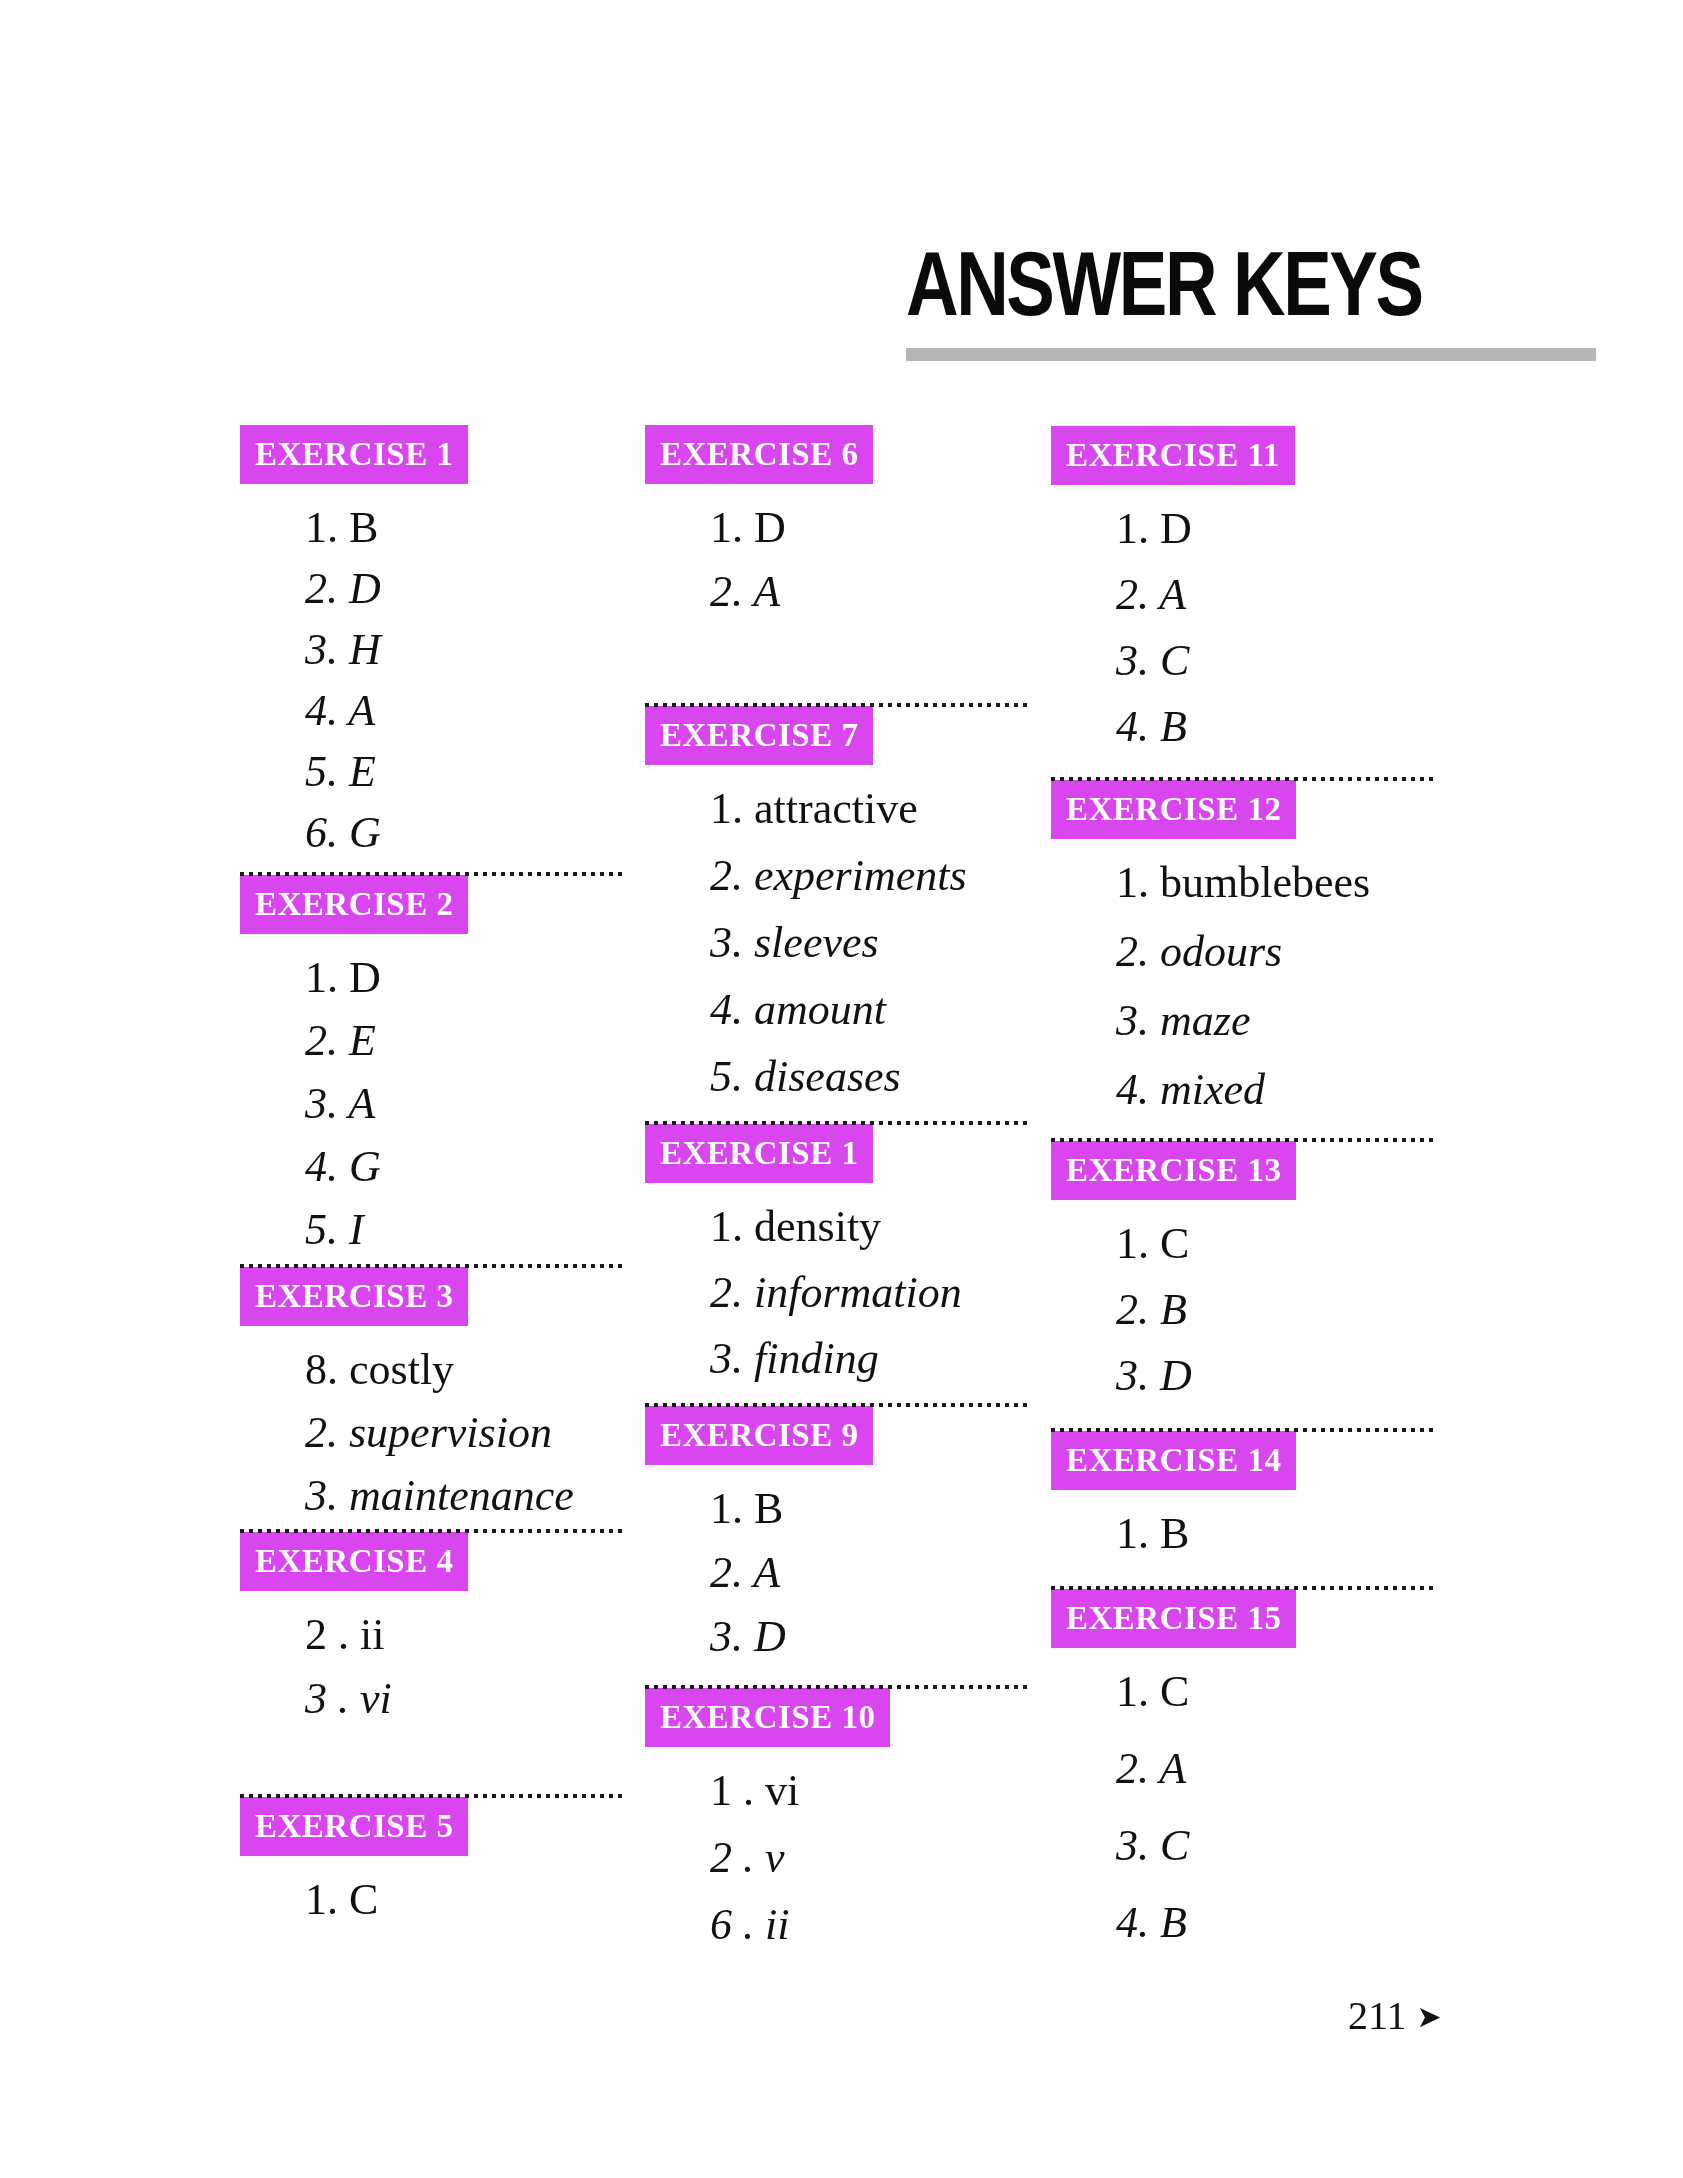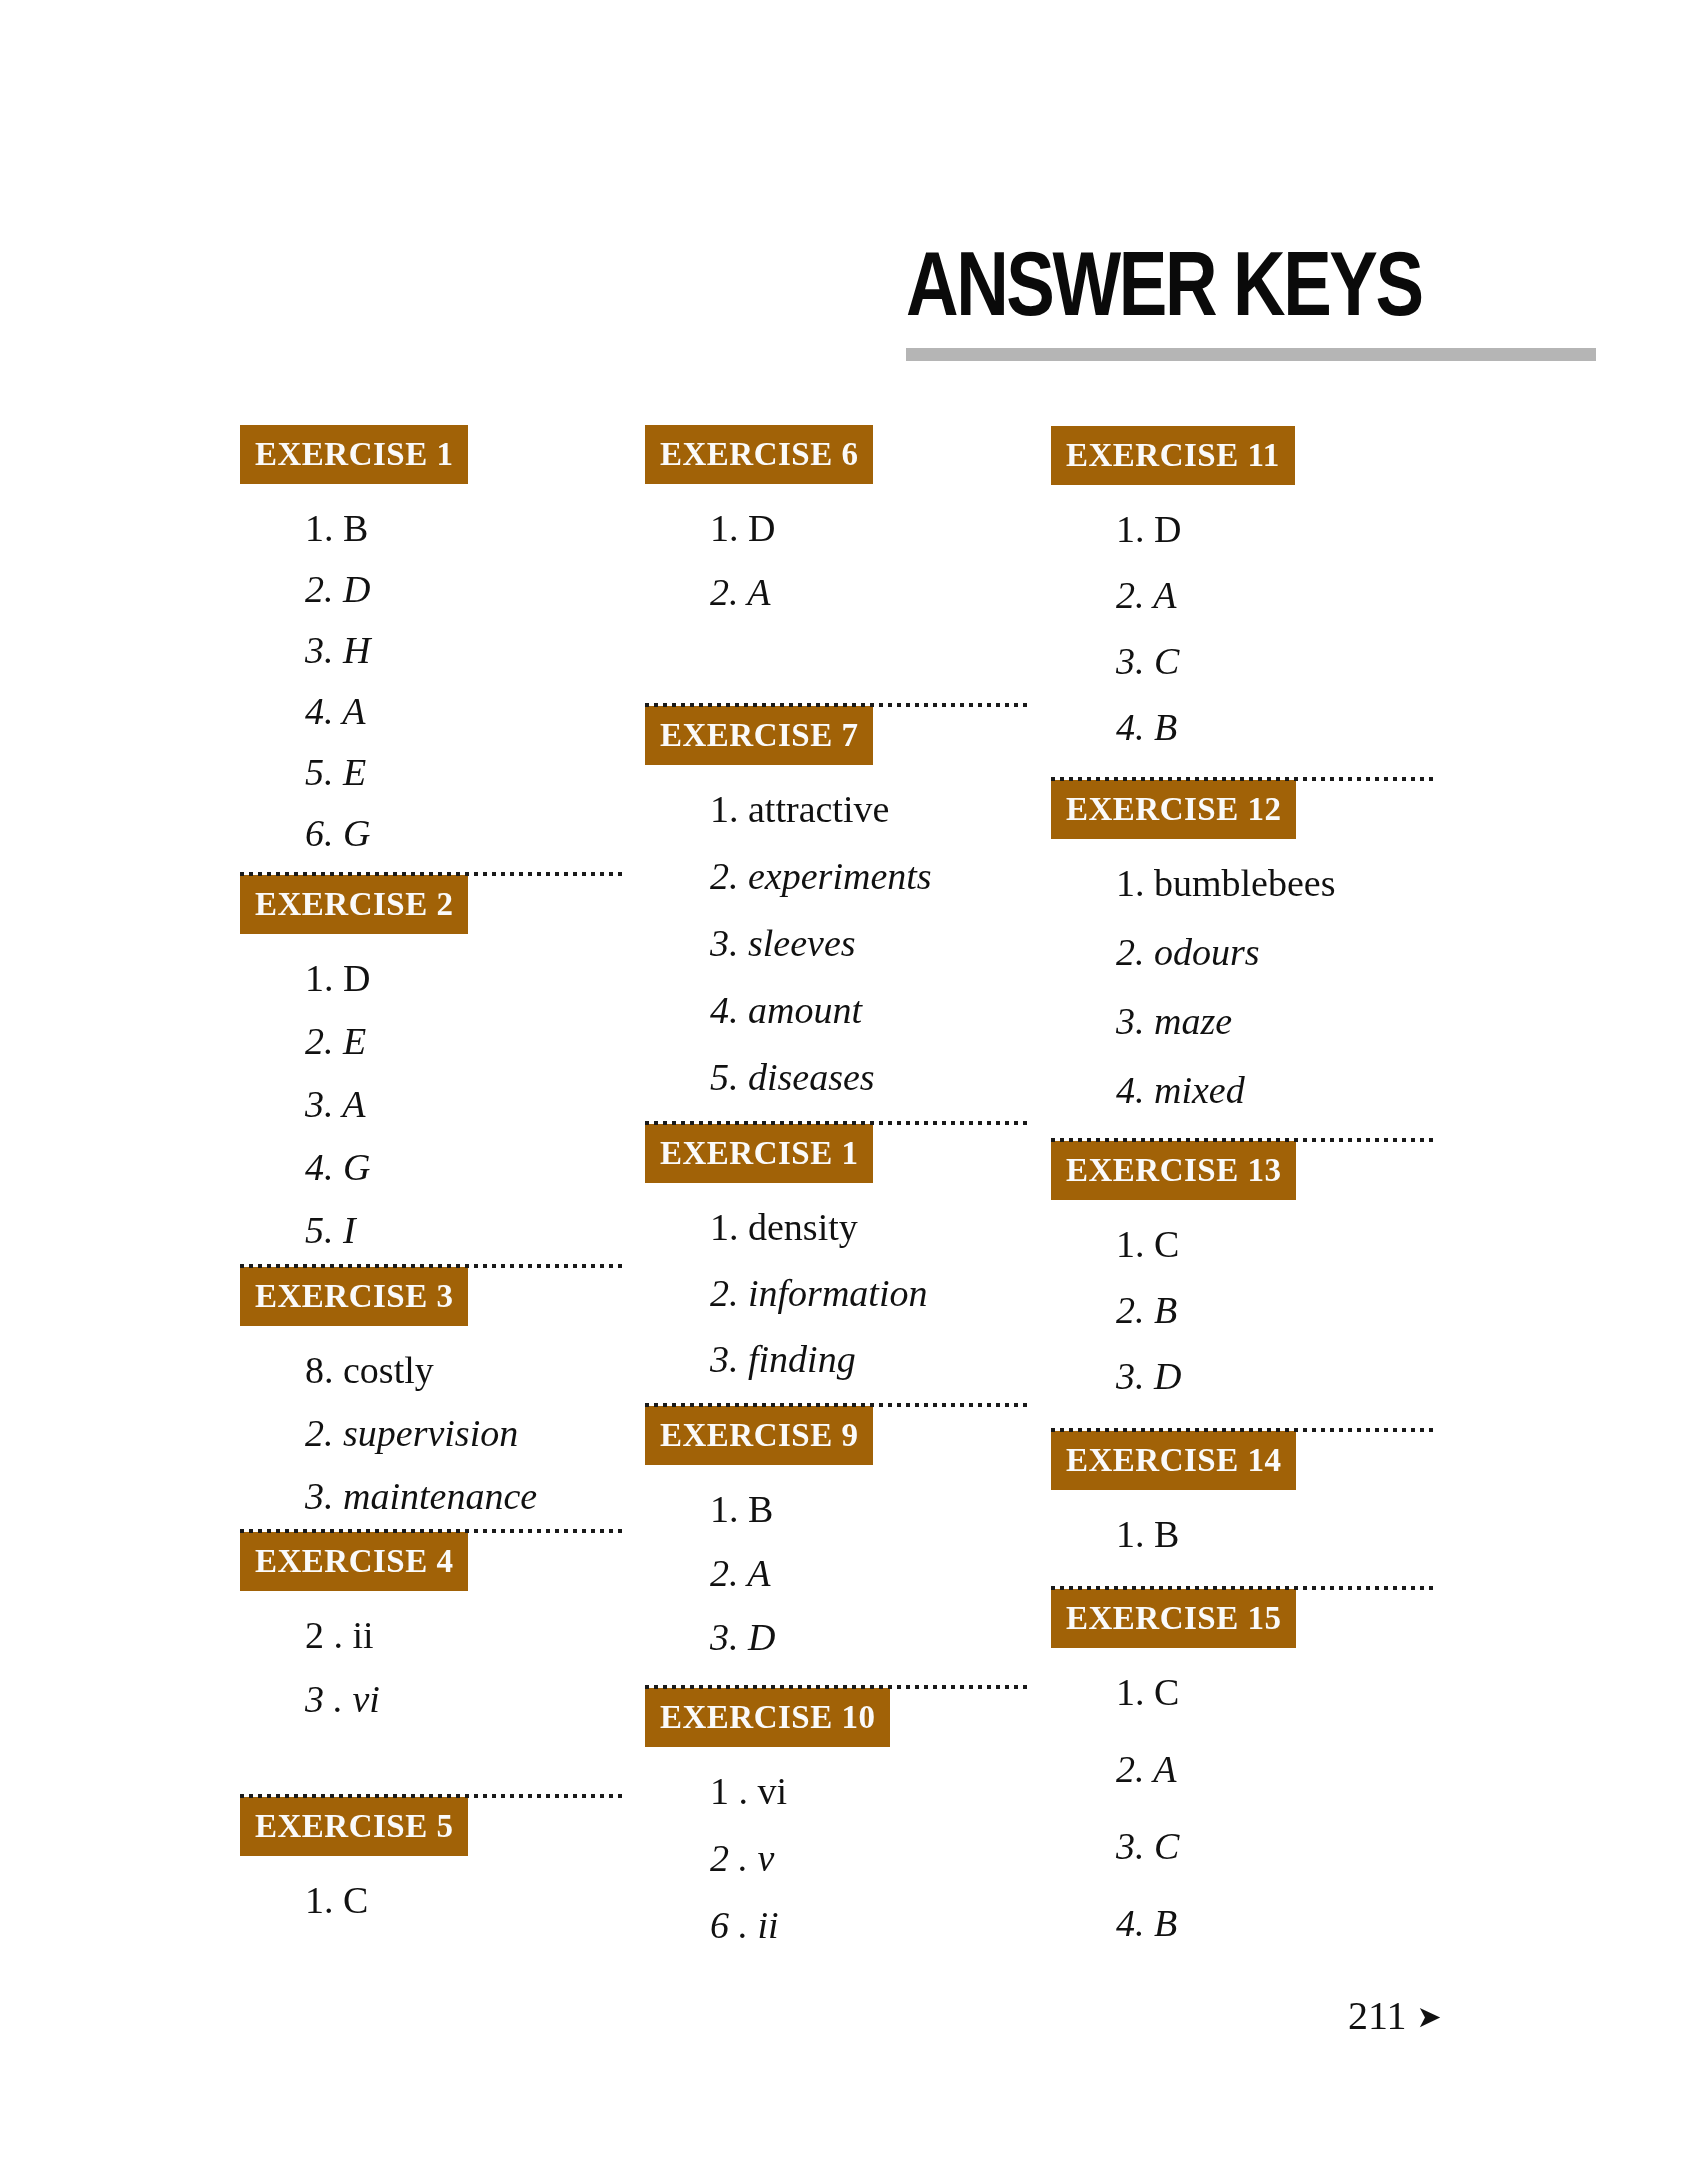--- a/index.html
+++ b/index.html
@@ -52,29 +52,29 @@
     left: 0;
     width: 384px;
     height: 4px;
     background: repeating-linear-gradient(90deg, #1a1a1a 0 4px, transparent 4px 9px);
   }
   .hdr {
     width: max-content;
     height: 59px;
     line-height: 59px;
     padding: 0 15px;
-    background: #a16207;
+    background: #d946ef;
     color: #fafafa;
     font-weight: bold;
     font-size: 33px;
     letter-spacing: 0.5px;
     margin-bottom: 20px;
   }
   .item {
-    font-size: 38px;
+    font-size: 44px;
     line-height: 48px;
     padding-left: 65px;
     white-space: pre;
   }
   .item + .item {
     margin-top: calc(var(--gap) - 48px);
     font-style: italic;
   }
 
   

